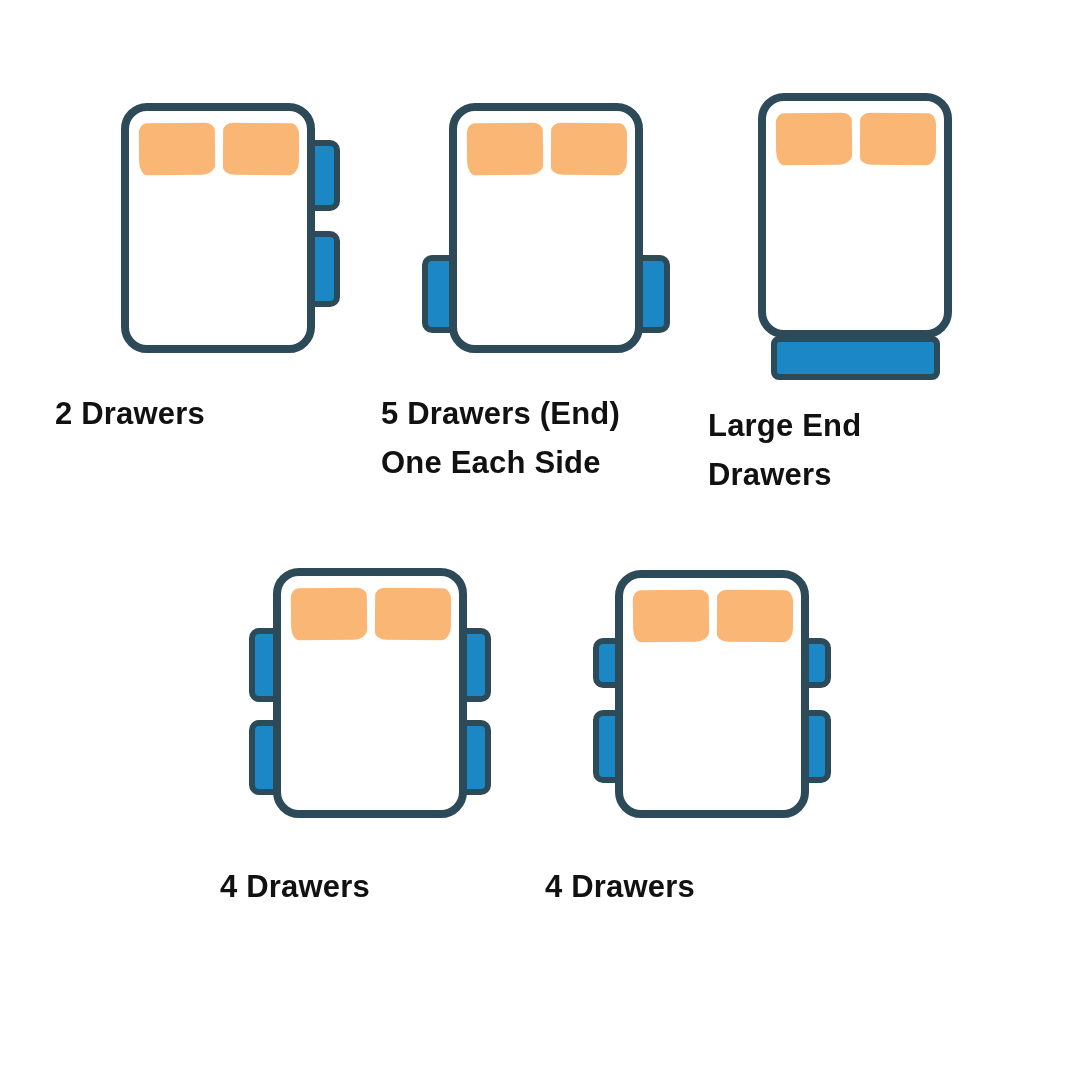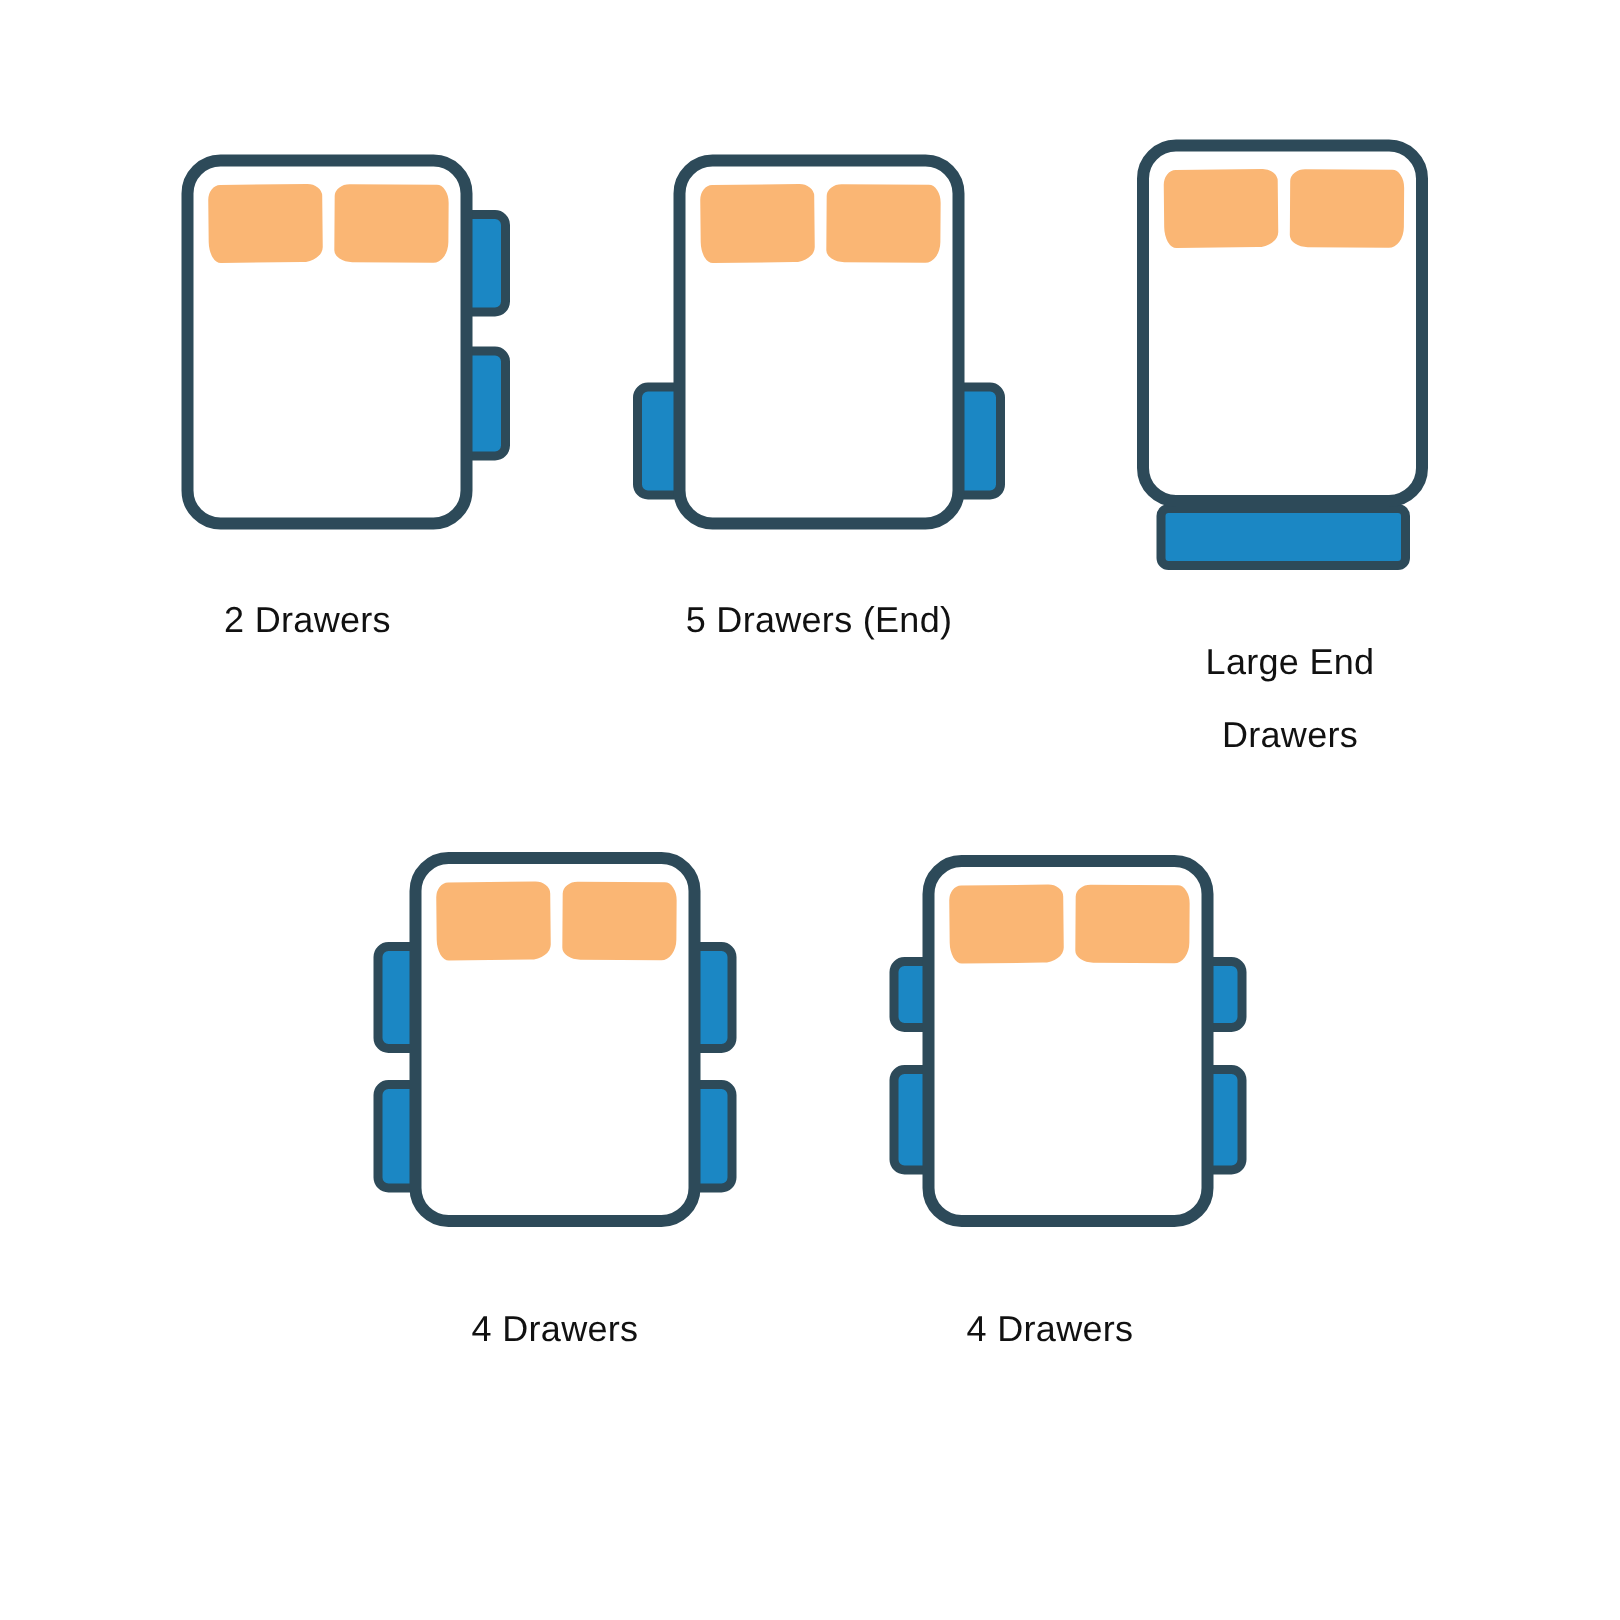--- a/index.html
+++ b/index.html
@@ -45,26 +45,26 @@
   .bed-4 .drawer-r2{right:-24px;top:152px;width:42px;height:75px;}
   
   .bed-5{left:615px;top:570px;width:194px;height:248px;}
   .bed-5 .drawer-l1{left:-22px;top:68px;width:40px;height:50px;}
   .bed-5 .drawer-l2{left:-22px;top:140px;width:40px;height:73px;}
   .bed-5 .drawer-r1{right:-22px;top:68px;width:40px;height:50px;}
   .bed-5 .drawer-r2{right:-22px;top:140px;width:40px;height:73px;}
   
   .label{
     position:absolute;color:var(--label-text,#111111);
-    font-size:24px;line-height:49px;font-weight:400;
-    text-align:center;letter-spacing:0.2px;
+    font-size:31px;line-height:49px;font-weight:700;
+    letter-spacing:0.2px;
   }
   .label-1{left:55px;top:389px;width:300px;}
   .label-2{left:381px;top:389px;width:330px;}
-  .label-3{left:708px;top:401px;width:304px;margin-top:16px;}
+  .label-3{left:708px;top:401px;width:304px;}
   .label-4{left:220px;top:862px;width:300px;}
   .label-5{left:545px;top:862px;width:310px;}
 </style>
 </head>
 <body>
 
 <div class="canvas">
 
   <div class="bed bed-1">
     <div class="drawer drawer-r1"></div>
@@ -113,20 +113,21 @@
       <div class="pillow pillow-right"></div>
     </div>
   </div>
 
   <div class="label label-1">
     <div class="label-line">2 Drawers</div>
   </div>
 
   <div class="label label-2">
     <div class="label-line">5 Drawers (End)</div>
+    <div class="label-line">One Each Side</div>
   </div>
 
   <div class="label label-3">
     <div class="label-line">Large End</div>
     <div class="label-line">Drawers</div>
   </div>
 
   <div class="label label-4">
     <div class="label-line">4 Drawers</div>
     <div class="label-line"></div>

